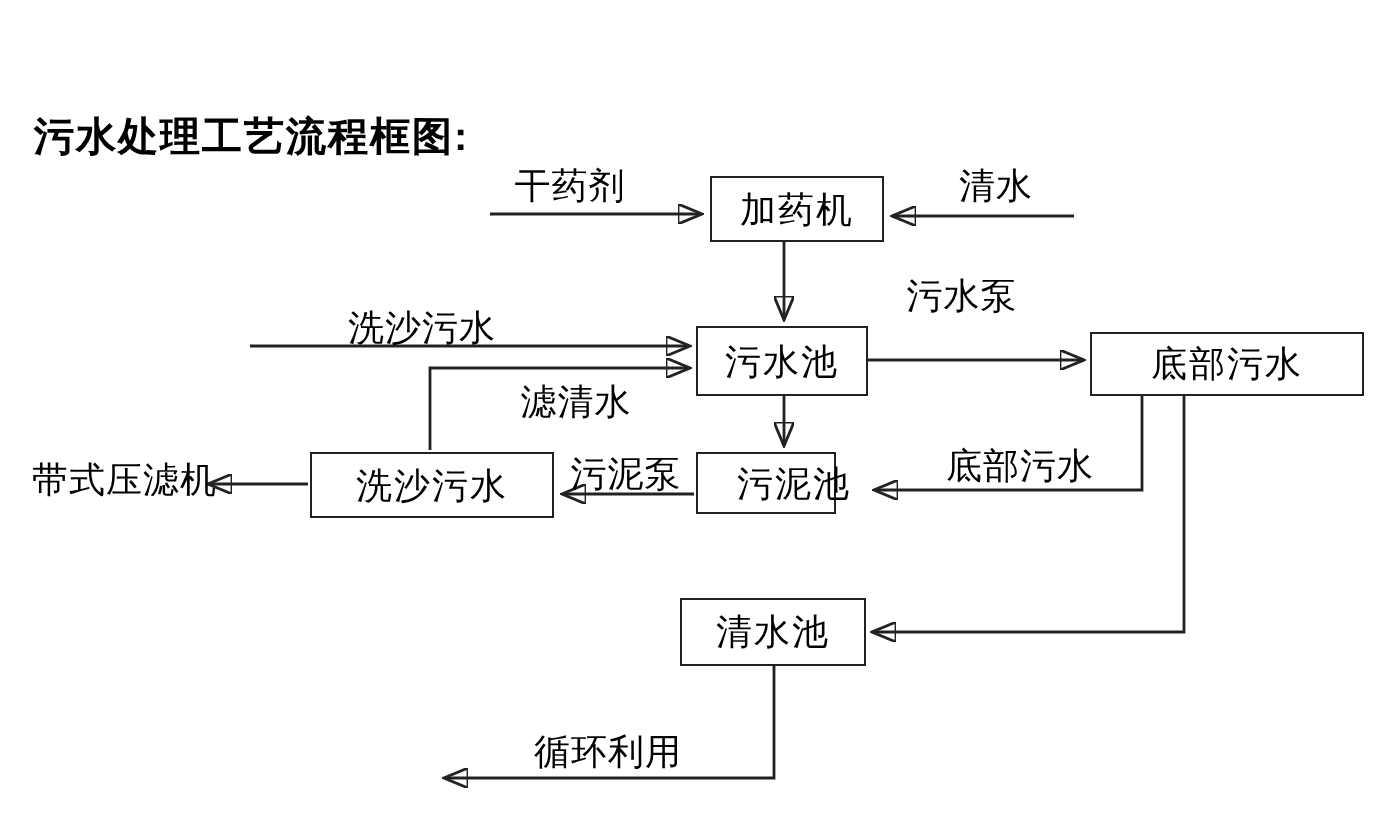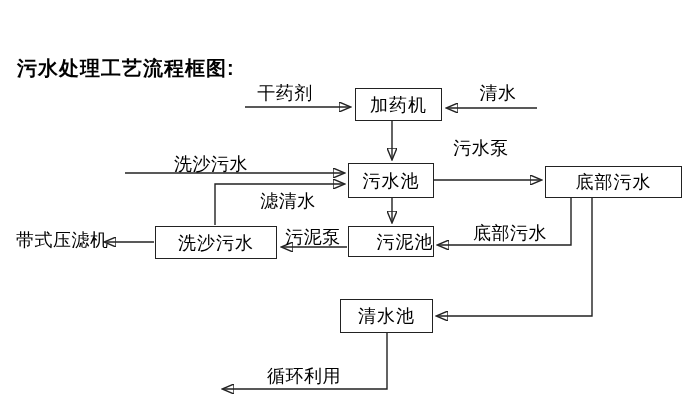--- a/index.html
+++ b/index.html
@@ -90,21 +90,21 @@
     <path d="M154,242 H105" marker-end="url(#arr)"></path>
     <path d="M387,333 V389 H223" marker-end="url(#arr)"></path>
   </svg>
 
   <div class="node" style="left:355px; top:88px; width:87px; height:33px;">加药机</div>
 
   <div class="node" style="left:348px; top:163px; width:86px; height:35px;">污水池</div>
 
   <div class="node" style="left:545px; top:166px; width:137px; height:32px;">底部污水</div>
 
-  <div class="node" style="left:348px; top:226px; width:86px; height:31px;padding-left:28px;">污泥池</div>
+  <div class="node" style="left:348px; top:226px; width:70px; height:31px;padding-left:28px;">污泥池</div>
 
   <div class="node" style="left:155px; top:226px; width:122px; height:33px;">洗沙污水</div>
 
   <div class="node" style="left:340px; top:299px; width:93px; height:34px;">清水池</div>
 
   <span class="edge-label" style="left:250px; top:81px; width:70px;">干药剂</span>
 
   <span class="edge-label" style="left:470px; top:81px; width:56px;">清水</span>
 
   <span class="edge-label" style="left:168px; top:152px; width:86px;">洗沙污水</span>

